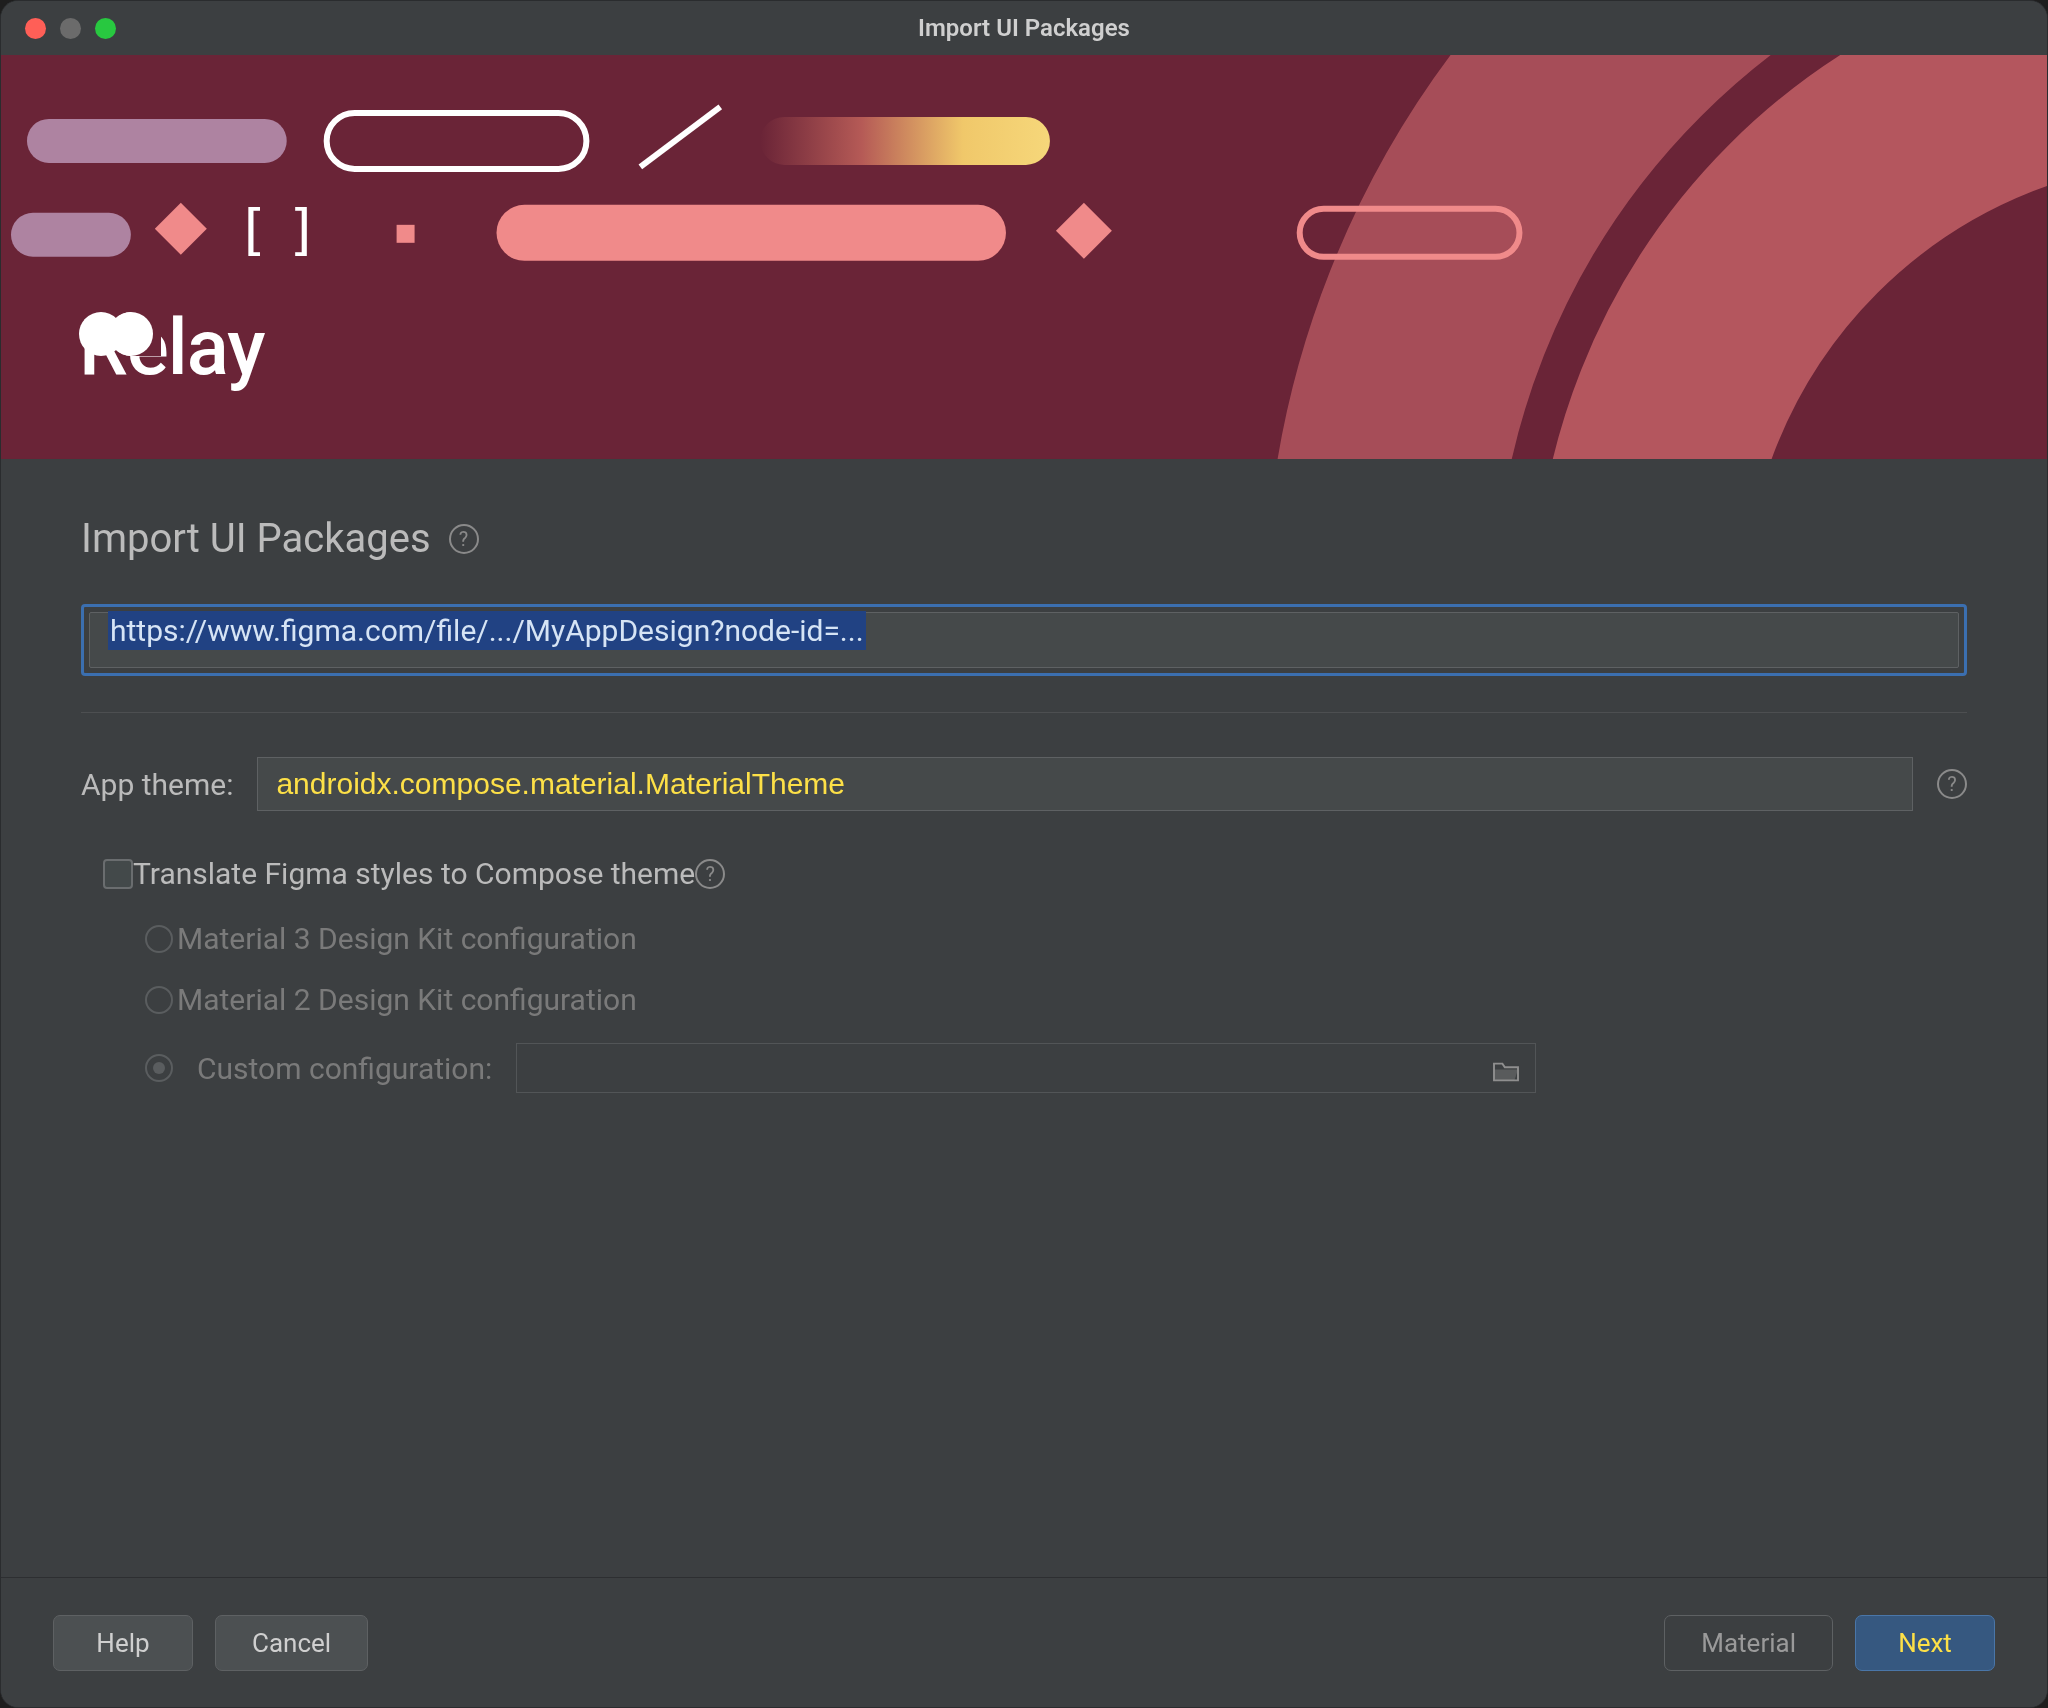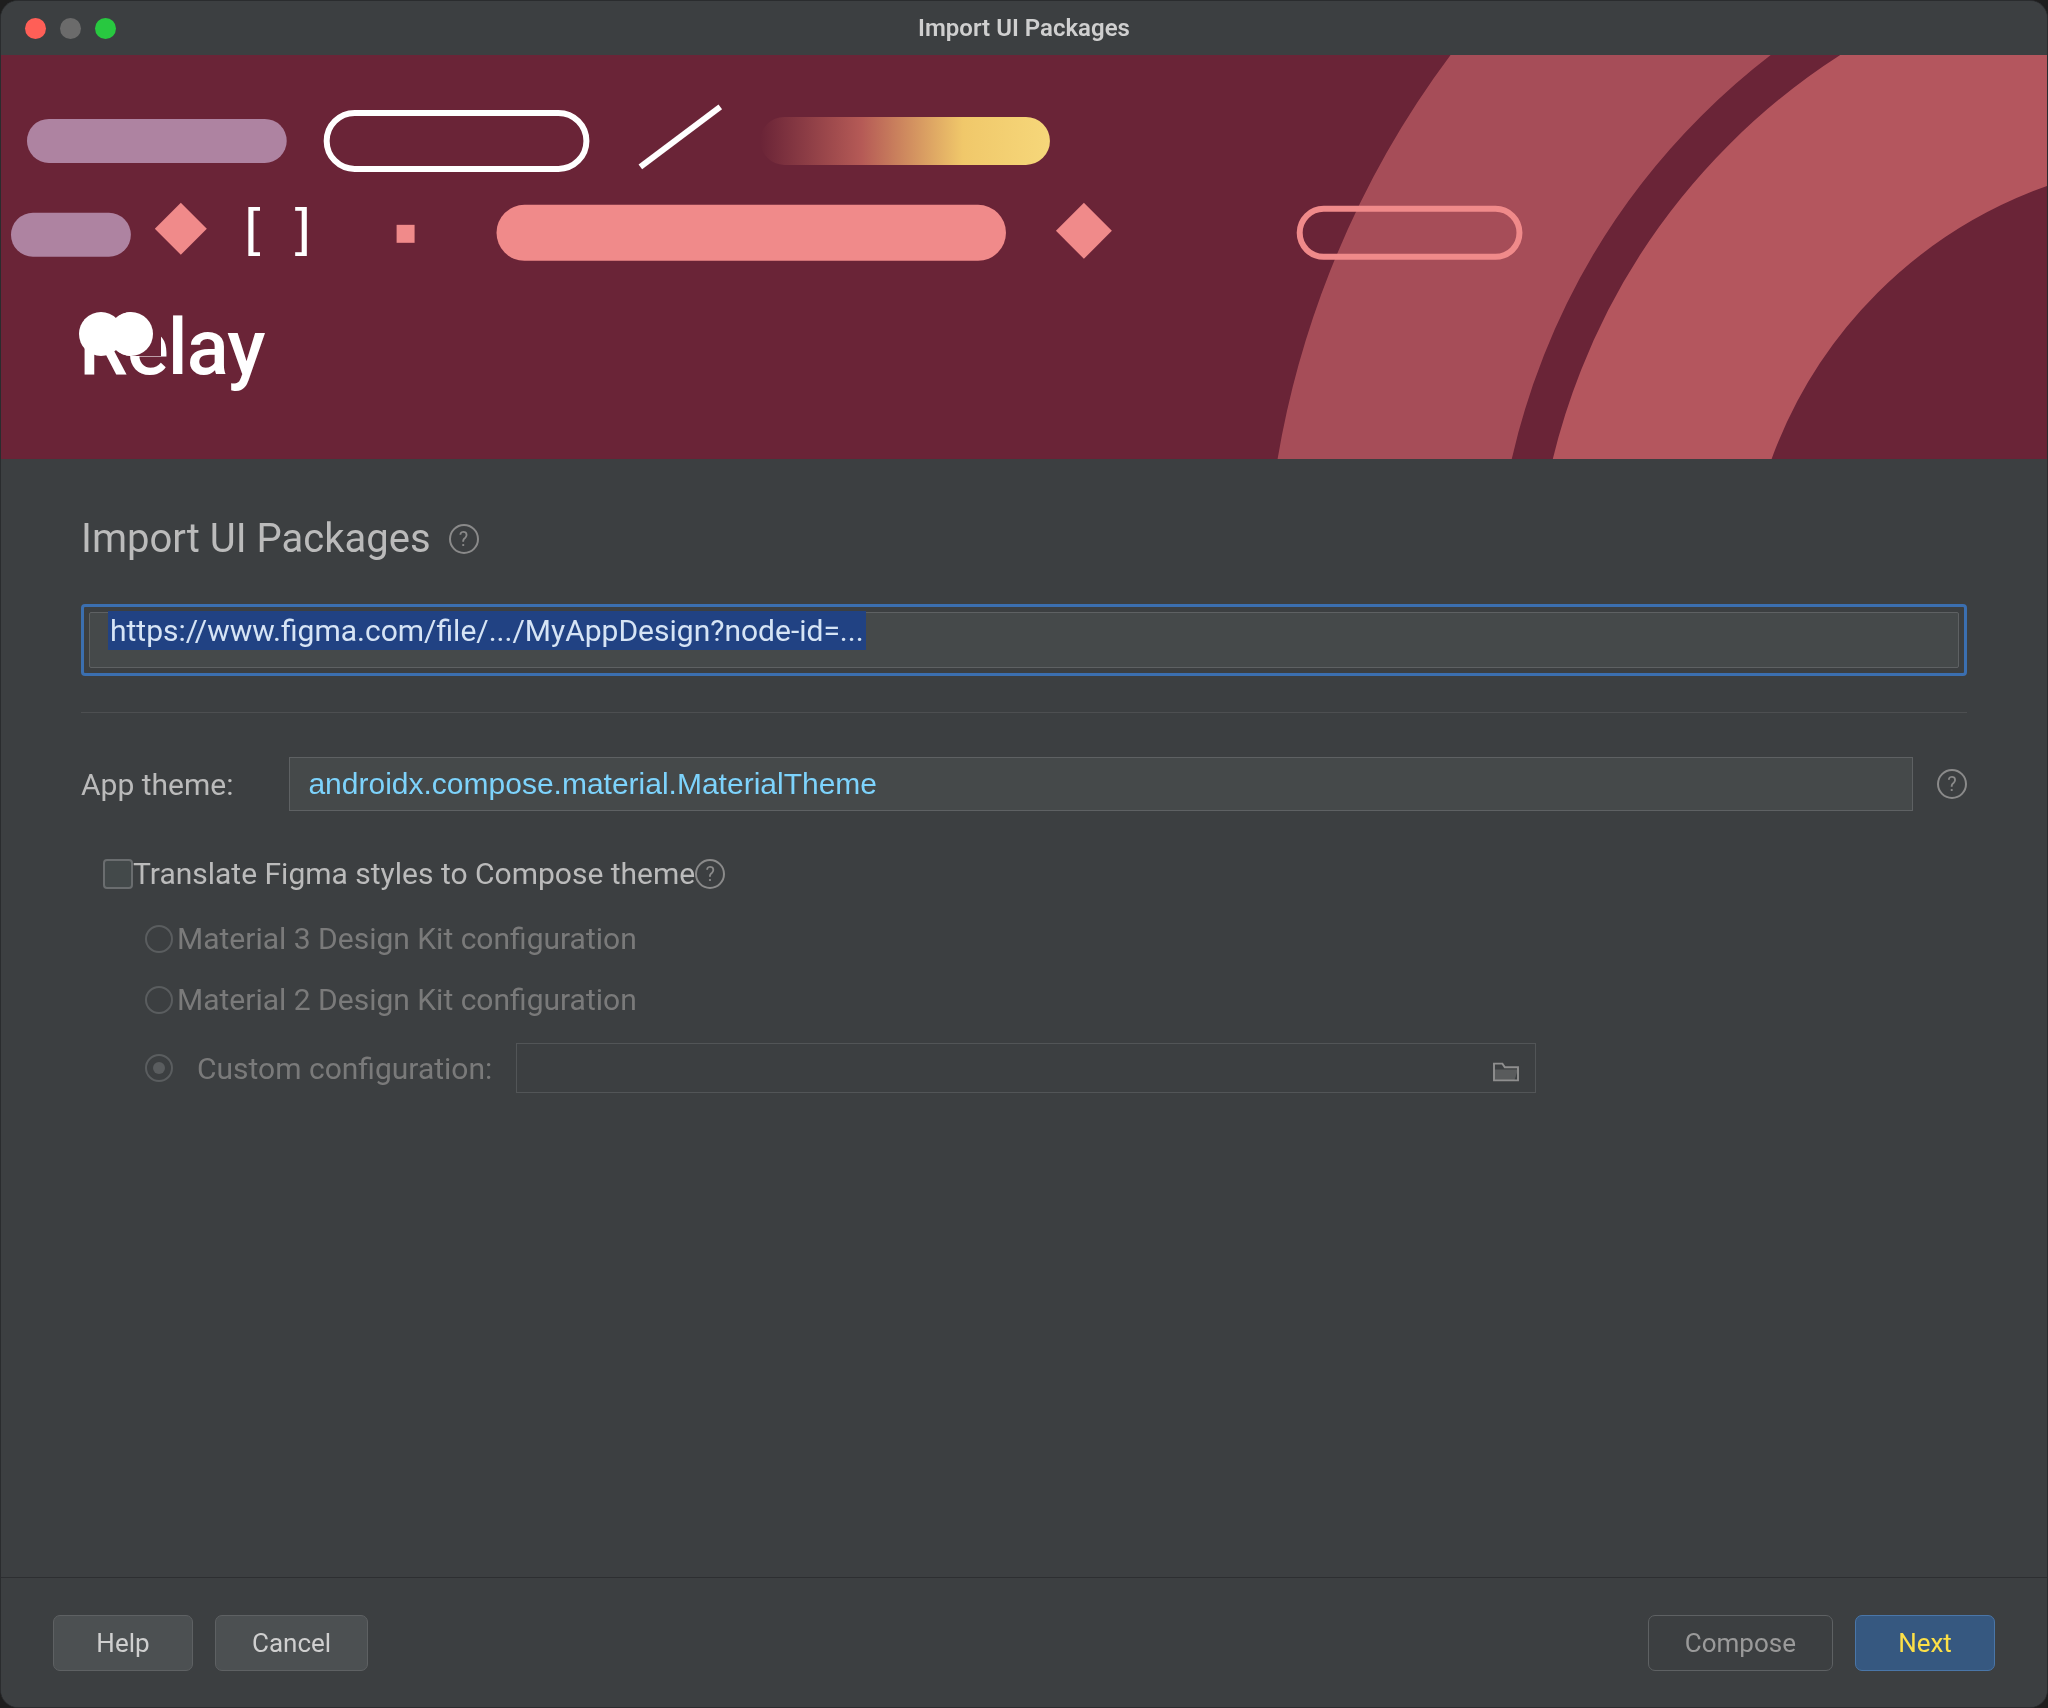--- a/index.html
+++ b/index.html
@@ -140,24 +140,23 @@
     font-size: 30px;
     color: #bbbbbb;
     white-space: nowrap;
   }
   .theme-input {
     flex: 1;
     background: #45494a;
     border: 1px solid #5e6163;
     height: 54px;
     padding: 0 18px;
-    color: #7dd3fc;
+    color: #fde047;
     font-size: 30px;
     outline: none;
-    margin-left: 32px;
   }
   .checkbox-row {
     display: flex;
     align-items: center;
     margin-left: 22px;
     margin-bottom: 30px;
     margin-top: 7px;
   }
   .checkbox {
     width: 30px; height: 30px;
@@ -353,16 +352,16 @@
           </span>
         </div>
       </div>
     </div>
   </div>
 
   <div class="footer">
     <div class="btn">Help</div>
     <div class="btn">Cancel</div>
     <div class="spacer"></div>
-    <div class="btn ghost">Compose</div>
+    <div class="btn ghost">Material</div>
     <div class="btn primary">Next</div>
   </div>
 </div>
 
 </body></html>

